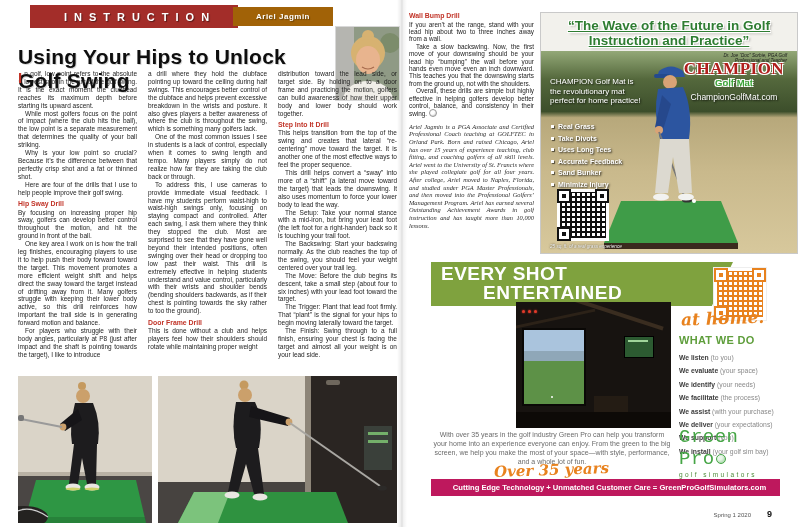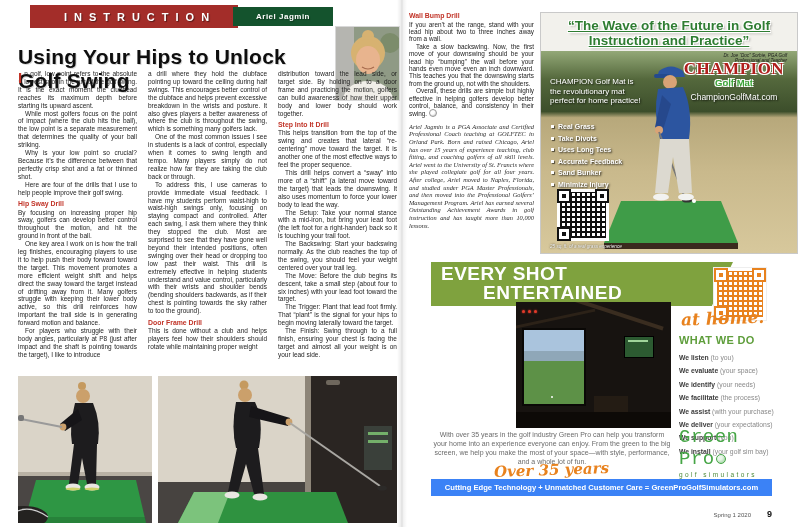--- a/index.html
+++ b/index.html
@@ -3,21 +3,21 @@
 <meta charset="utf-8">
 <style>
   html,body{margin:0;padding:0;}
   body{width:800px;height:527px;position:relative;background:#ffffff;font-family:"Liberation Sans",sans-serif;overflow:hidden;}
   .gutter{position:absolute;left:397px;top:0;width:10px;height:527px;
     background:linear-gradient(90deg,rgba(0,0,0,0) 0%,rgba(0,0,0,.07) 40%,rgba(0,0,0,.14) 50%,rgba(0,0,0,.06) 60%,rgba(0,0,0,0) 100%);}
   
   .kicker{position:absolute;left:30px;top:5px;width:196px;height:23px;background:#a32d29;color:#fff;
     display:flex;align-items:center;justify-content:center;font-size:11px;font-weight:bold;letter-spacing:7px;
     text-shadow:1px 1px 1px rgba(0,0,0,.45);padding-left:12px;}
-  .byline{position:absolute;left:233px;top:7px;width:100px;height:19px;background:#14532d;color:#fff;
+  .byline{position:absolute;left:233px;top:7px;width:100px;height:19px;background:#a16207;color:#fff;
     display:flex;align-items:center;justify-content:center;font-size:8px;font-weight:bold;letter-spacing:.5px;
     text-shadow:1px 1px 1px rgba(0,0,0,.35);}
   .headline{position:absolute;left:18px;top:31px;width:315px;font-size:21px;font-weight:bold;color:#0e0e0e;
     letter-spacing:.2px;text-shadow:1px 1px 0 rgba(0,0,0,.15);}
   .portrait{position:absolute;left:336px;top:27px;width:63px;height:73px;overflow:hidden;box-shadow:0 0 0 1px #d8d8d8;}
   
   .cols{position:absolute;left:18px;top:70px;width:379px;height:304px;display:flex;gap:11px;overflow:hidden;}
   .col{width:119px;font-size:6.5px;line-height:7.9px;text-align:justify;color:#1d1d1d;}
   .col p{margin:0;}
   .col p.ind{text-indent:7px;}
@@ -81,22 +81,22 @@
   .gp-item{font-size:6.8px;line-height:13.4px;color:#8a8a8a;white-space:nowrap;}
   .gp-item b{color:#3c3c3c;font-weight:bold;}
   .gp-para{position:absolute;left:2px;top:172px;width:238px;font-size:7px;line-height:9px;color:#6b6b6b;text-align:center;}
   .gp-years{position:absolute;left:28px;top:203px;width:185px;text-align:center;font-family:"DejaVu Serif",serif;
     font-style:italic;font-weight:bold;font-size:15px;color:#e8821e;transform:rotate(-2deg);}
   .gp-logo{position:absolute;left:248px;top:168px;width:93px;text-align:left;}
   .gp-logo .name{font-size:19px;color:#46a546;letter-spacing:.5px;font-family:Liberation Mono, monospace;}
   .gp-ball{display:inline-block;width:8px;height:8px;border-radius:50%;margin-left:1px;
     background:radial-gradient(circle at 35% 30%,#e9f5e9 0 30%,#8ccc8c 100%);border:1px solid #46a546;}
   .gp-logo .sub{font-size:6.5px;letter-spacing:2.4px;color:#4e8b3a;margin-top:1px;}
-  .gp-bar{position:absolute;left:0;top:221px;width:341px;height:17px;background:#3b82f6;color:#fff;
-    display:flex;align-items:center;justify-content:center;font-size:7.6px;font-weight:bold;}
+  .gp-bar{position:absolute;left:0;top:221px;width:341px;height:17px;background:#be185d;color:#fff;
+    display:flex;align-items:center;justify-content:center;font-size:7.6px;font-weight:bold;padding-left:8px;}
   
   .sim-screen{position:absolute;left:6px;top:26px;width:60px;height:74px;border:2px solid #0a0806;
     background:linear-gradient(180deg,#aac4dd 0 28%,#8fa7b8 28% 42%,#5d9147 42% 100%);}
   .sim-screen::after{content:"";position:absolute;left:45%;bottom:8%;width:2px;height:2px;background:#fff;border-radius:50%;}
   .sim-tv{position:absolute;left:108px;top:34px;width:28px;height:20px;background:#2c5a31;border:1px solid #000;}
   .sim-tv::after{content:"";position:absolute;left:3px;top:3px;width:20px;height:2px;background:#9fd49a;}
   .sim-beam{position:absolute;left:30px;top:6px;width:120px;height:4px;background:#3a2d20;transform:rotate(18deg);}
   .sim-beam2{position:absolute;left:-10px;top:16px;width:90px;height:3px;background:#2c2218;transform:rotate(-12deg);}
   .sim-floor{position:absolute;left:0;bottom:0;width:100%;height:16px;background:#0d0a07;}
   .sim-desk{position:absolute;left:78px;bottom:10px;width:34px;height:22px;background:#241c14;}

